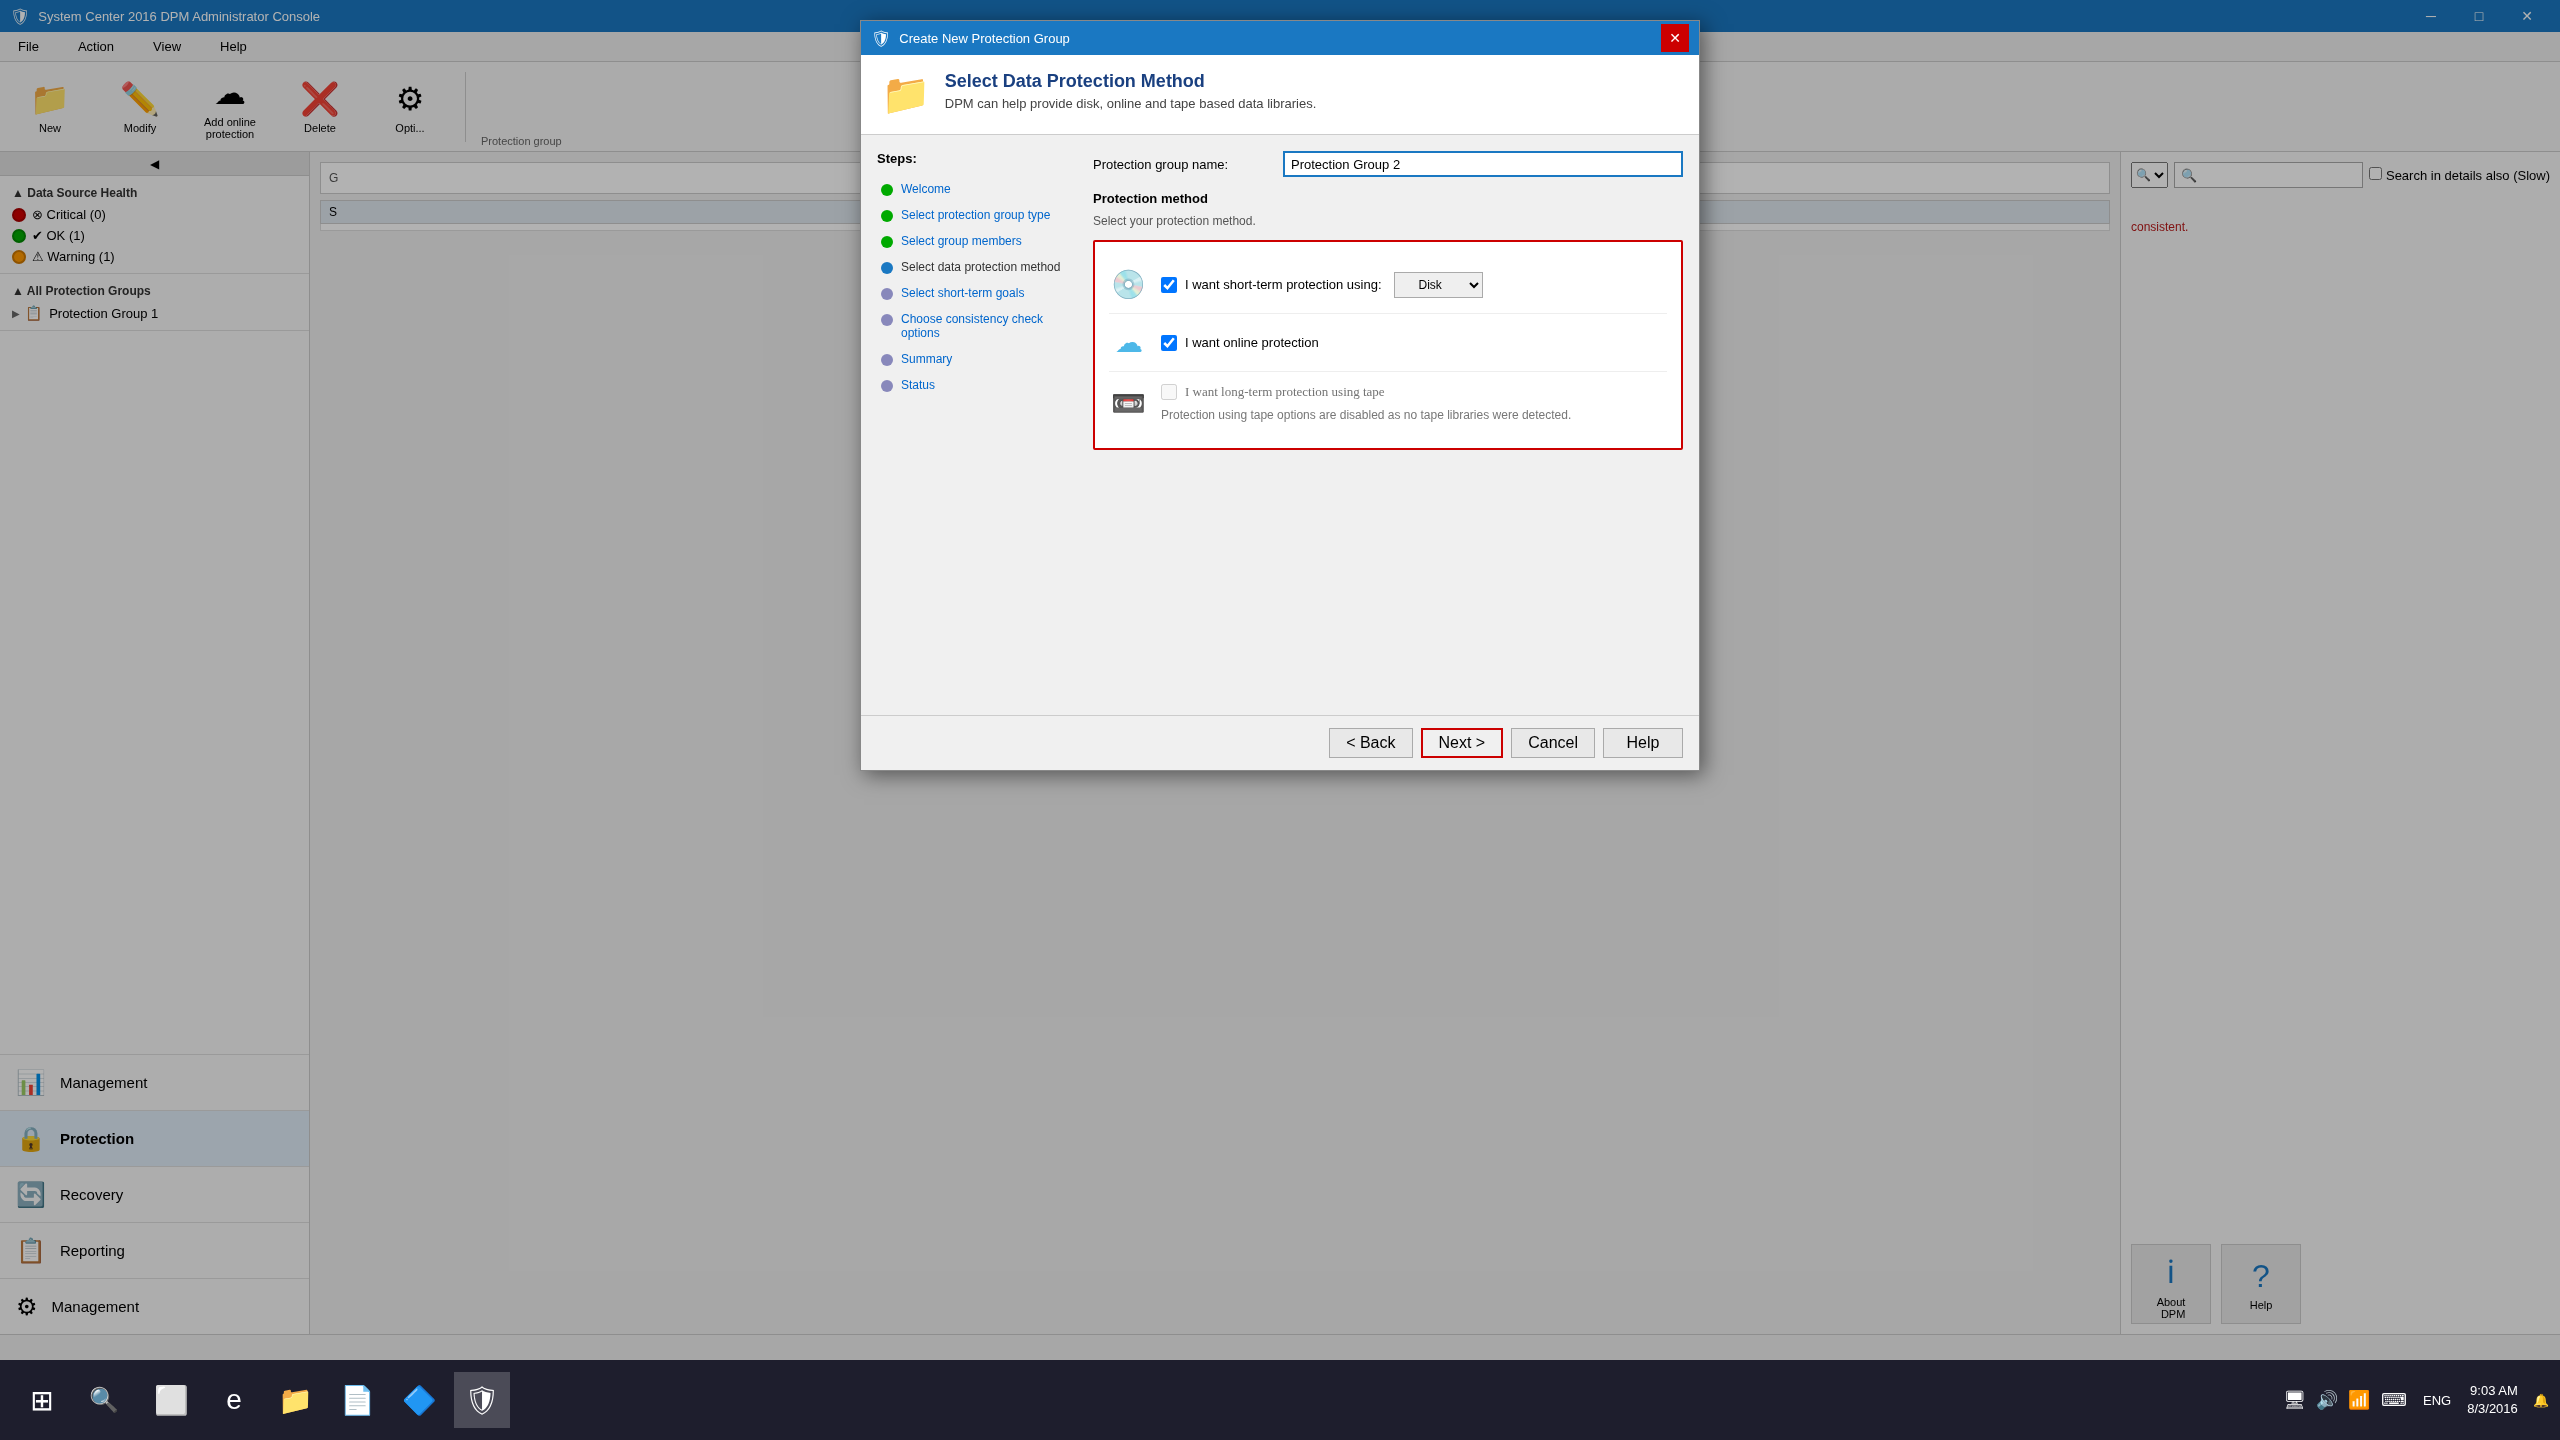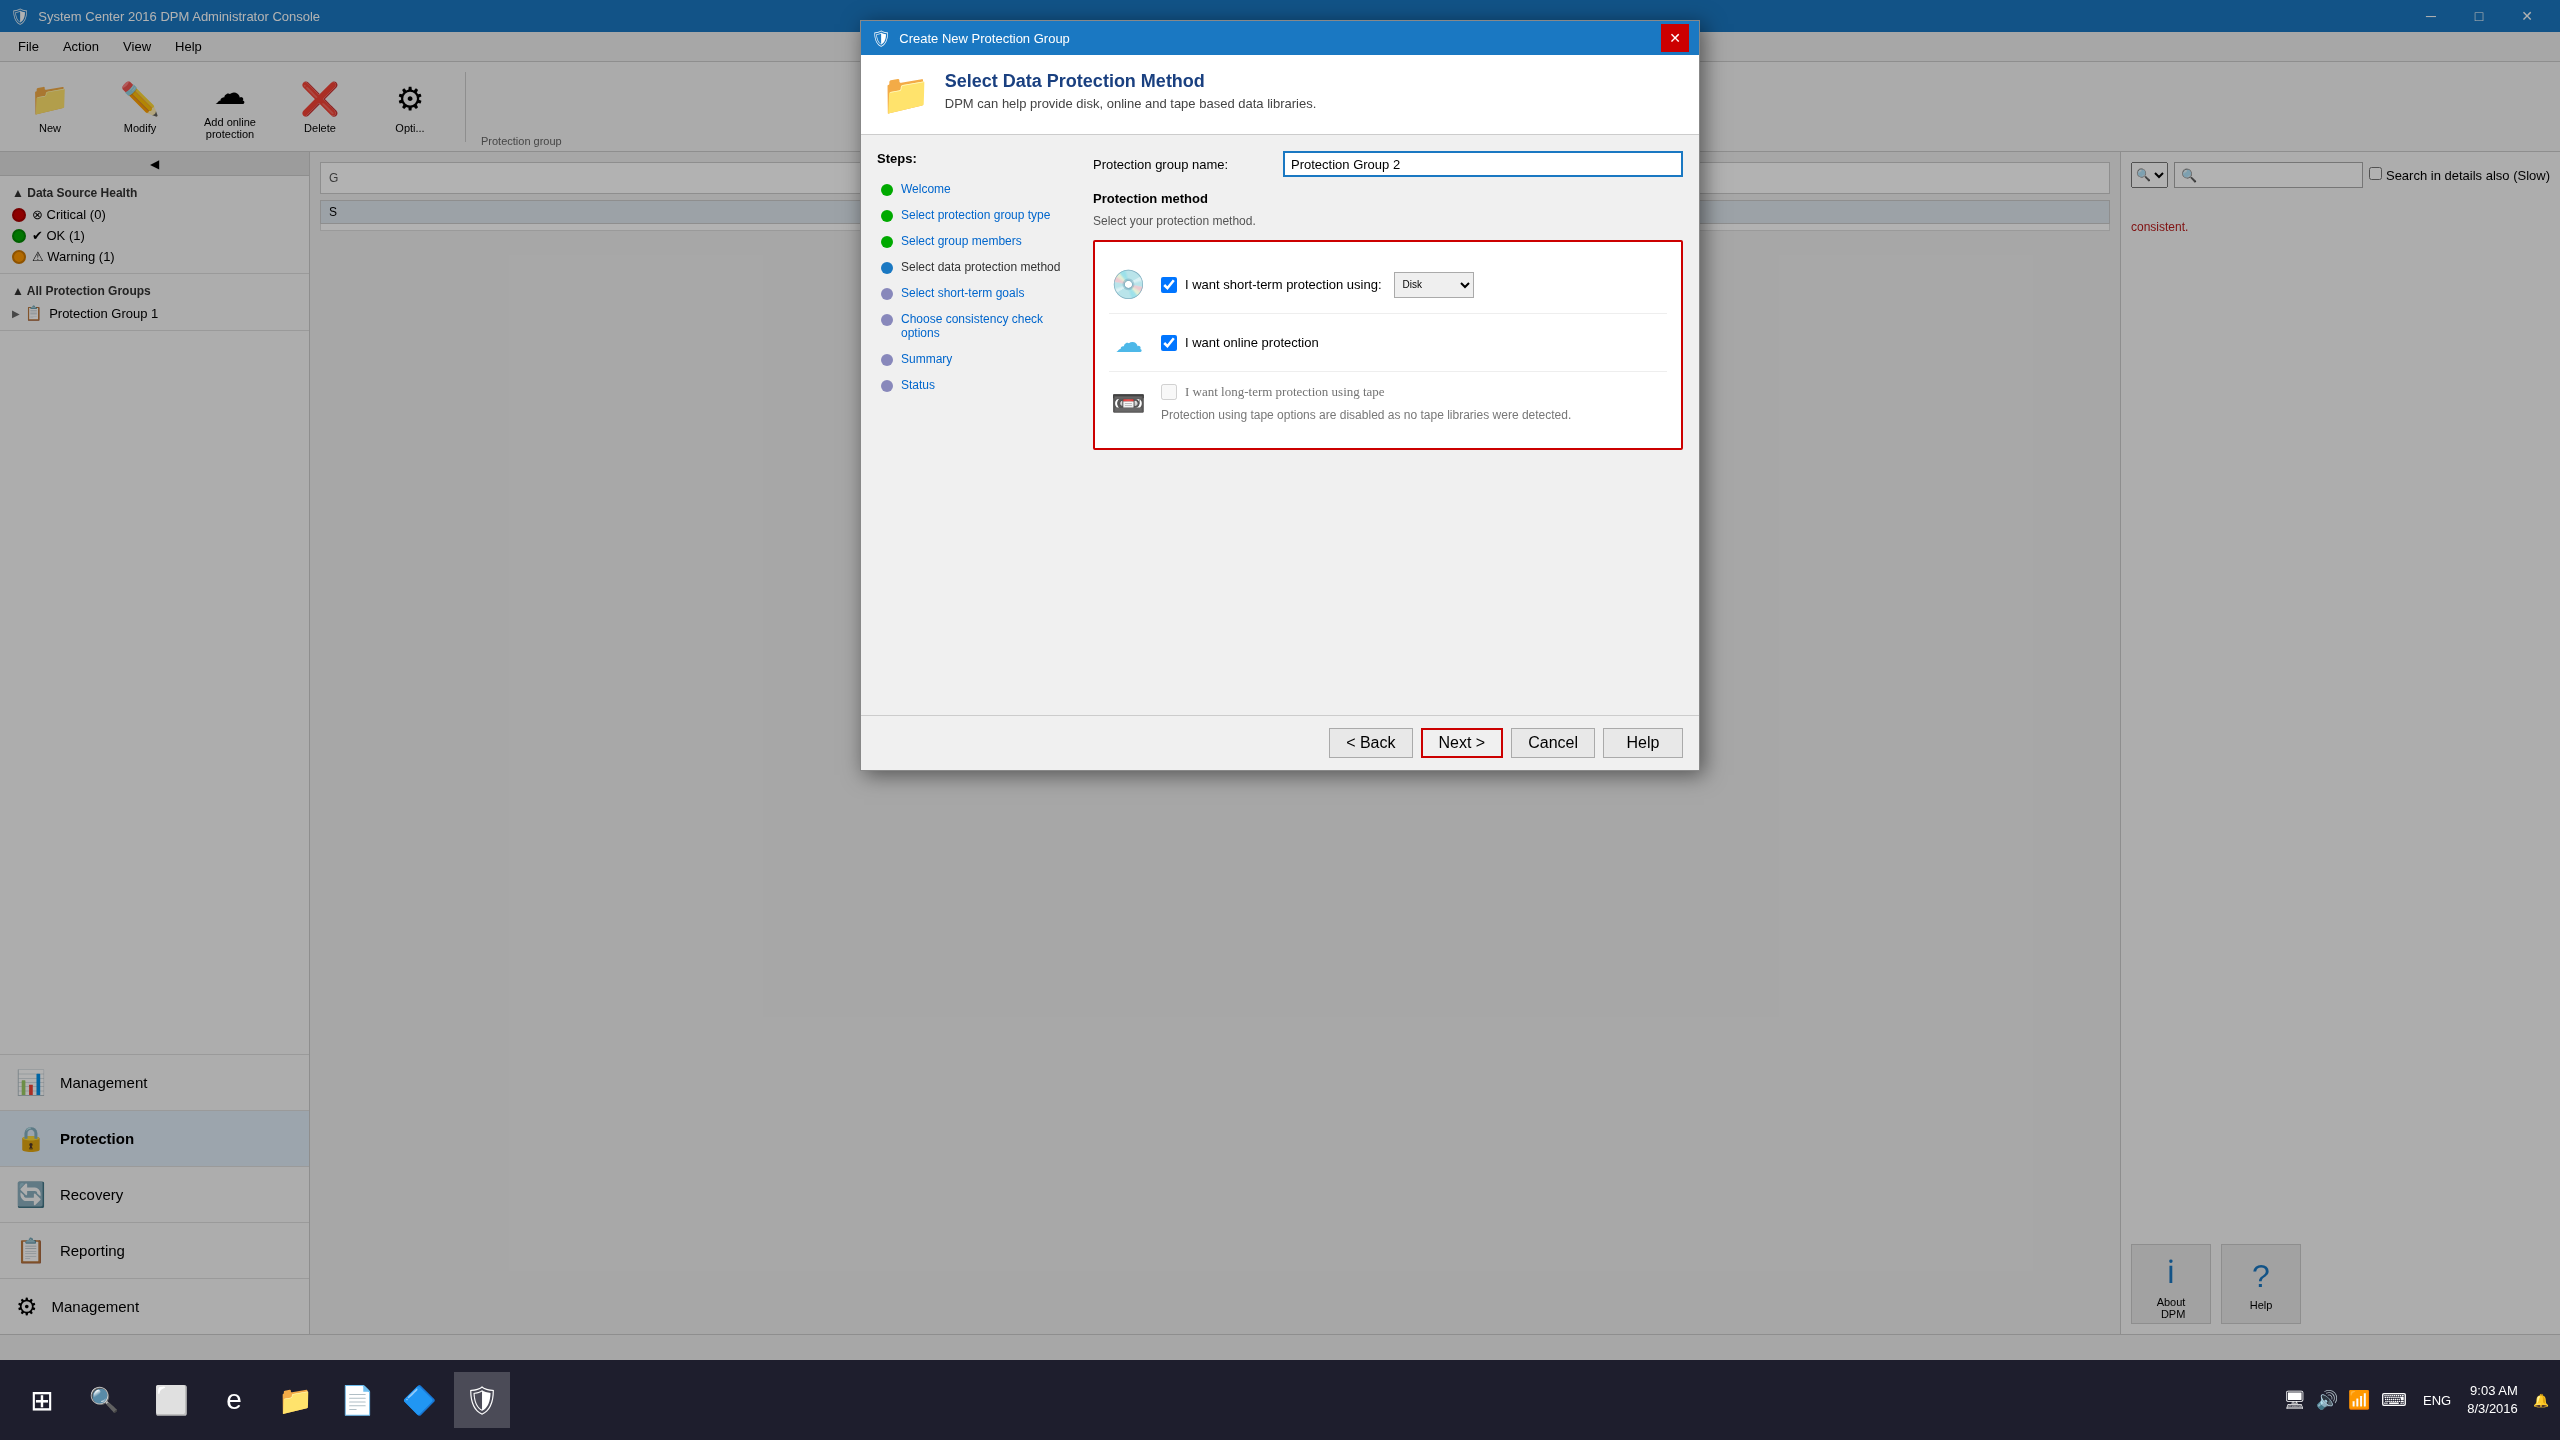--- a/index.html
+++ b/index.html
@@ -127,20 +127,21 @@
 
     
     .menu-bar {
       height: 30px;
       background: #f0f0f0;
       border-bottom: 1px solid #ccc;
       display: flex;
       align-items: center;
       padding: 0 6px;
       flex-shrink: 0;
+      gap: 15px;
     }
     .menu-item {
       padding: 4px 12px;
       cursor: pointer;
       font-size: 13px;
     }
 
     
     .toolbar {
       height: 90px;
@@ -464,23 +465,23 @@
       align-items: center;
       gap: 8px;
       font-size: 13px;
     }
     .method-checkbox input[type=checkbox] {
       width: 16px;
       height: 16px;
     }
     .method-select {
       height: 26px;
-      font-size: 10px;
+      font-size: 12px;
       border: 1px solid #aaa;
-      padding: 0 4px;
+      padding: 0 20px;
       min-width: 80px;
     }
     .method-disabled {
       color: #737373;
       font-size: 13px;
       font-family: Liberation Serif, serif;
     }
     .method-disabled-note {
       font-size: 12px;
       color: #777;

